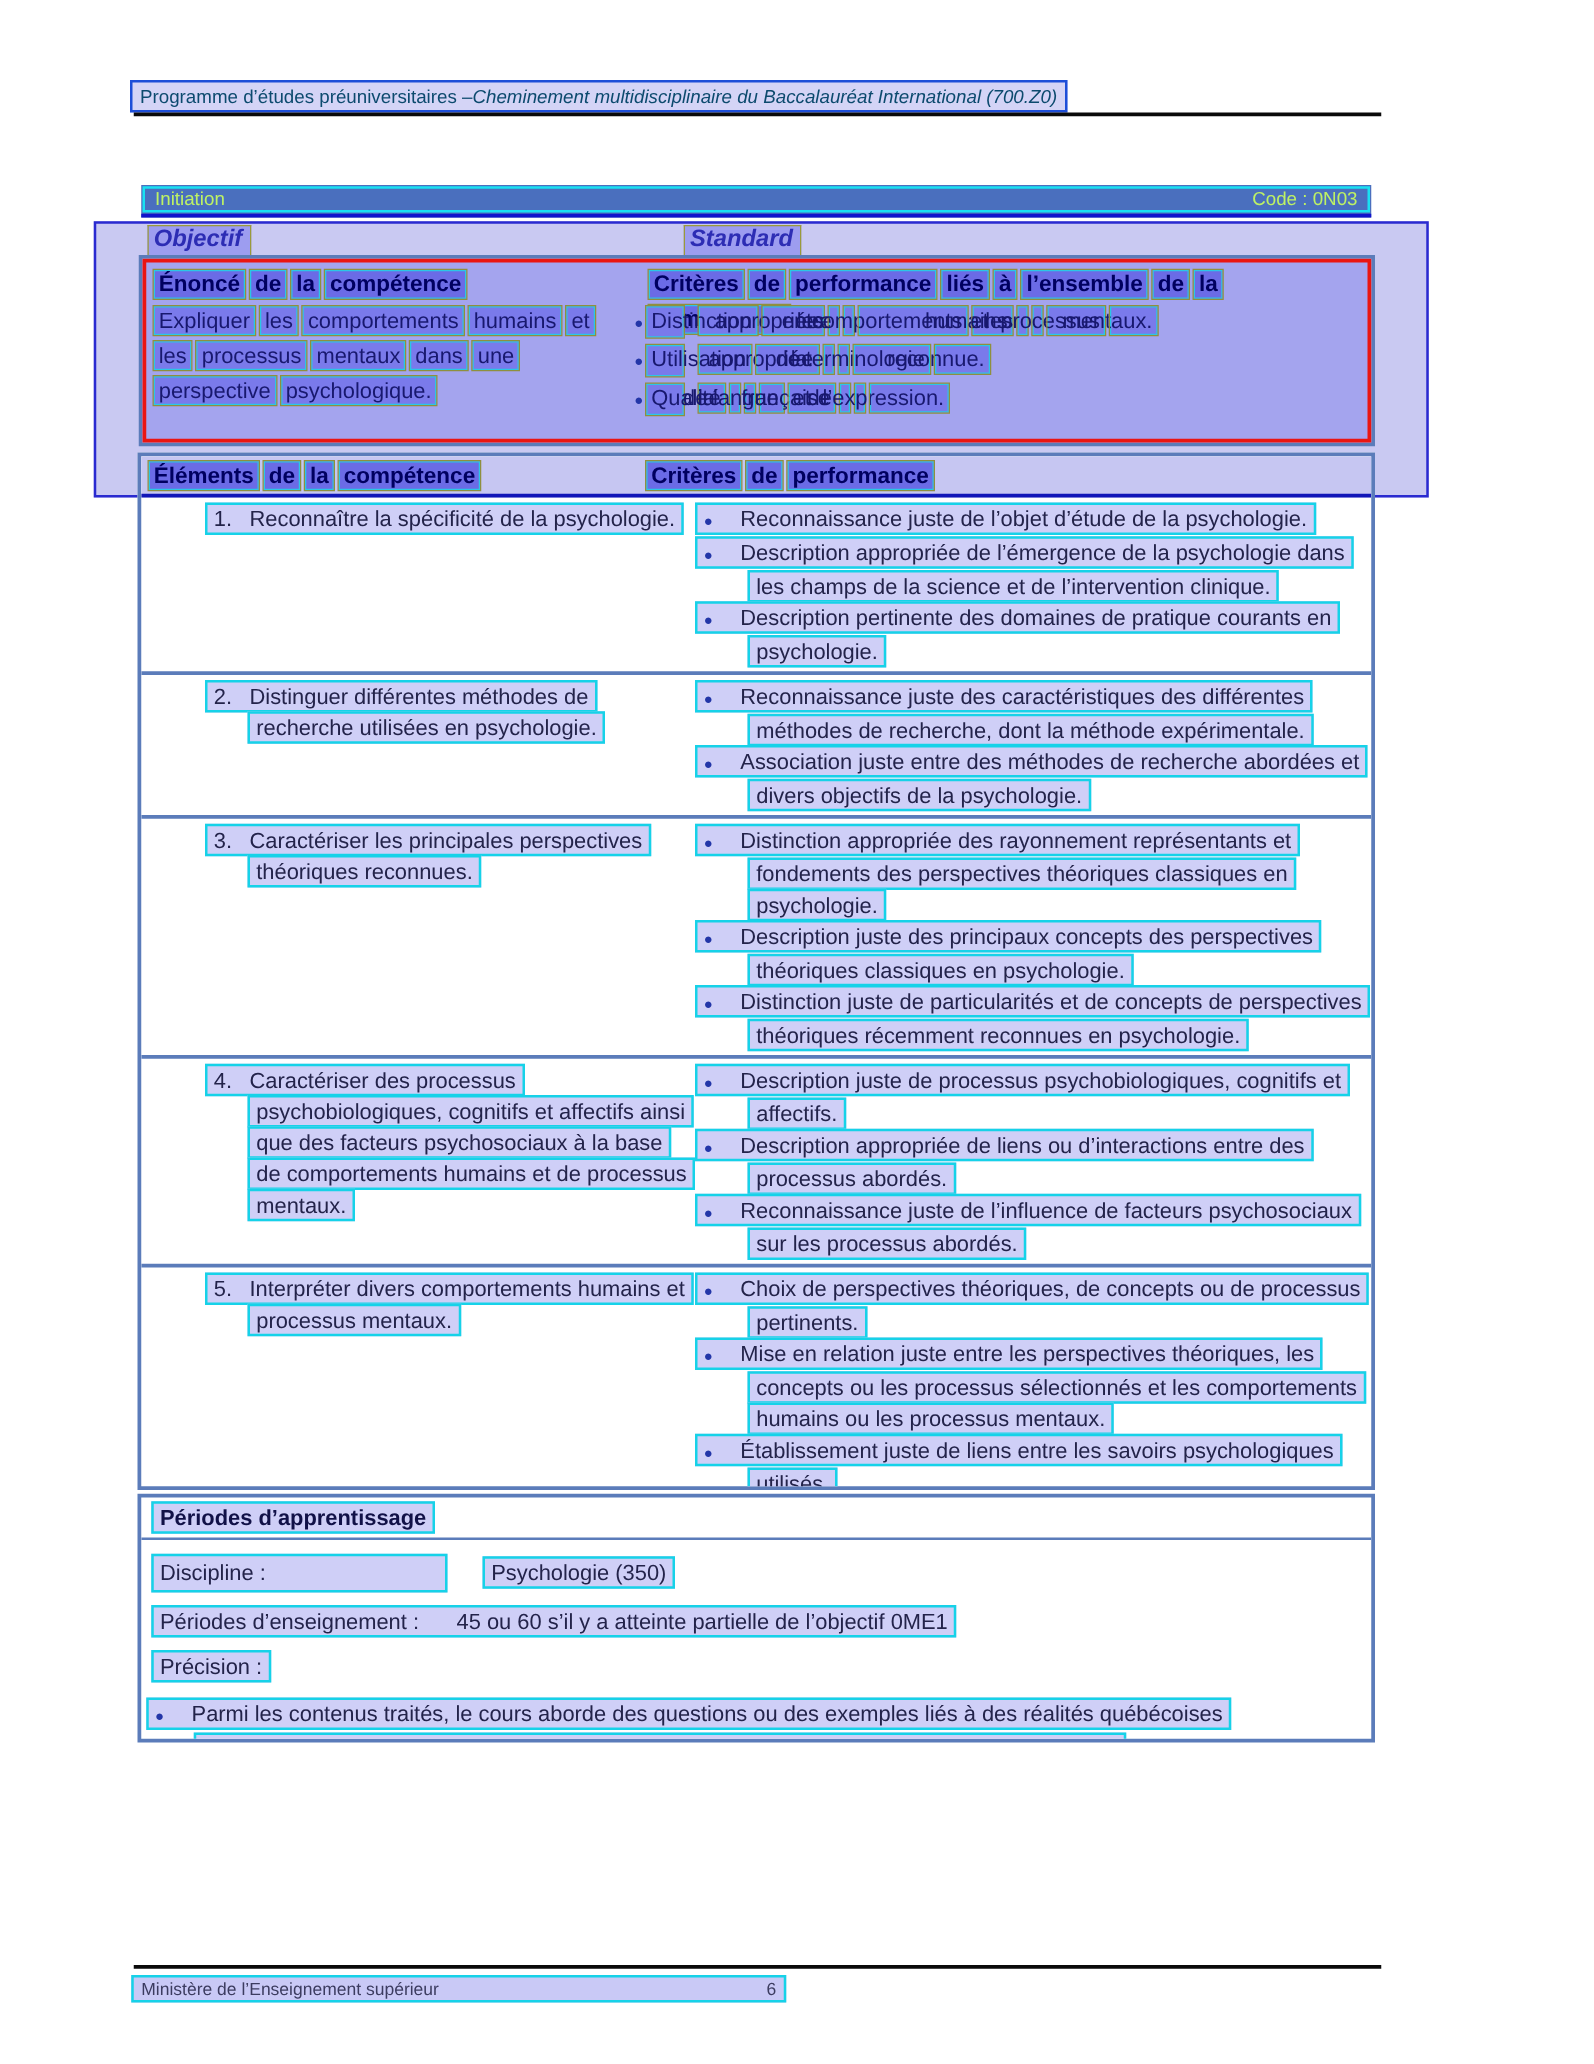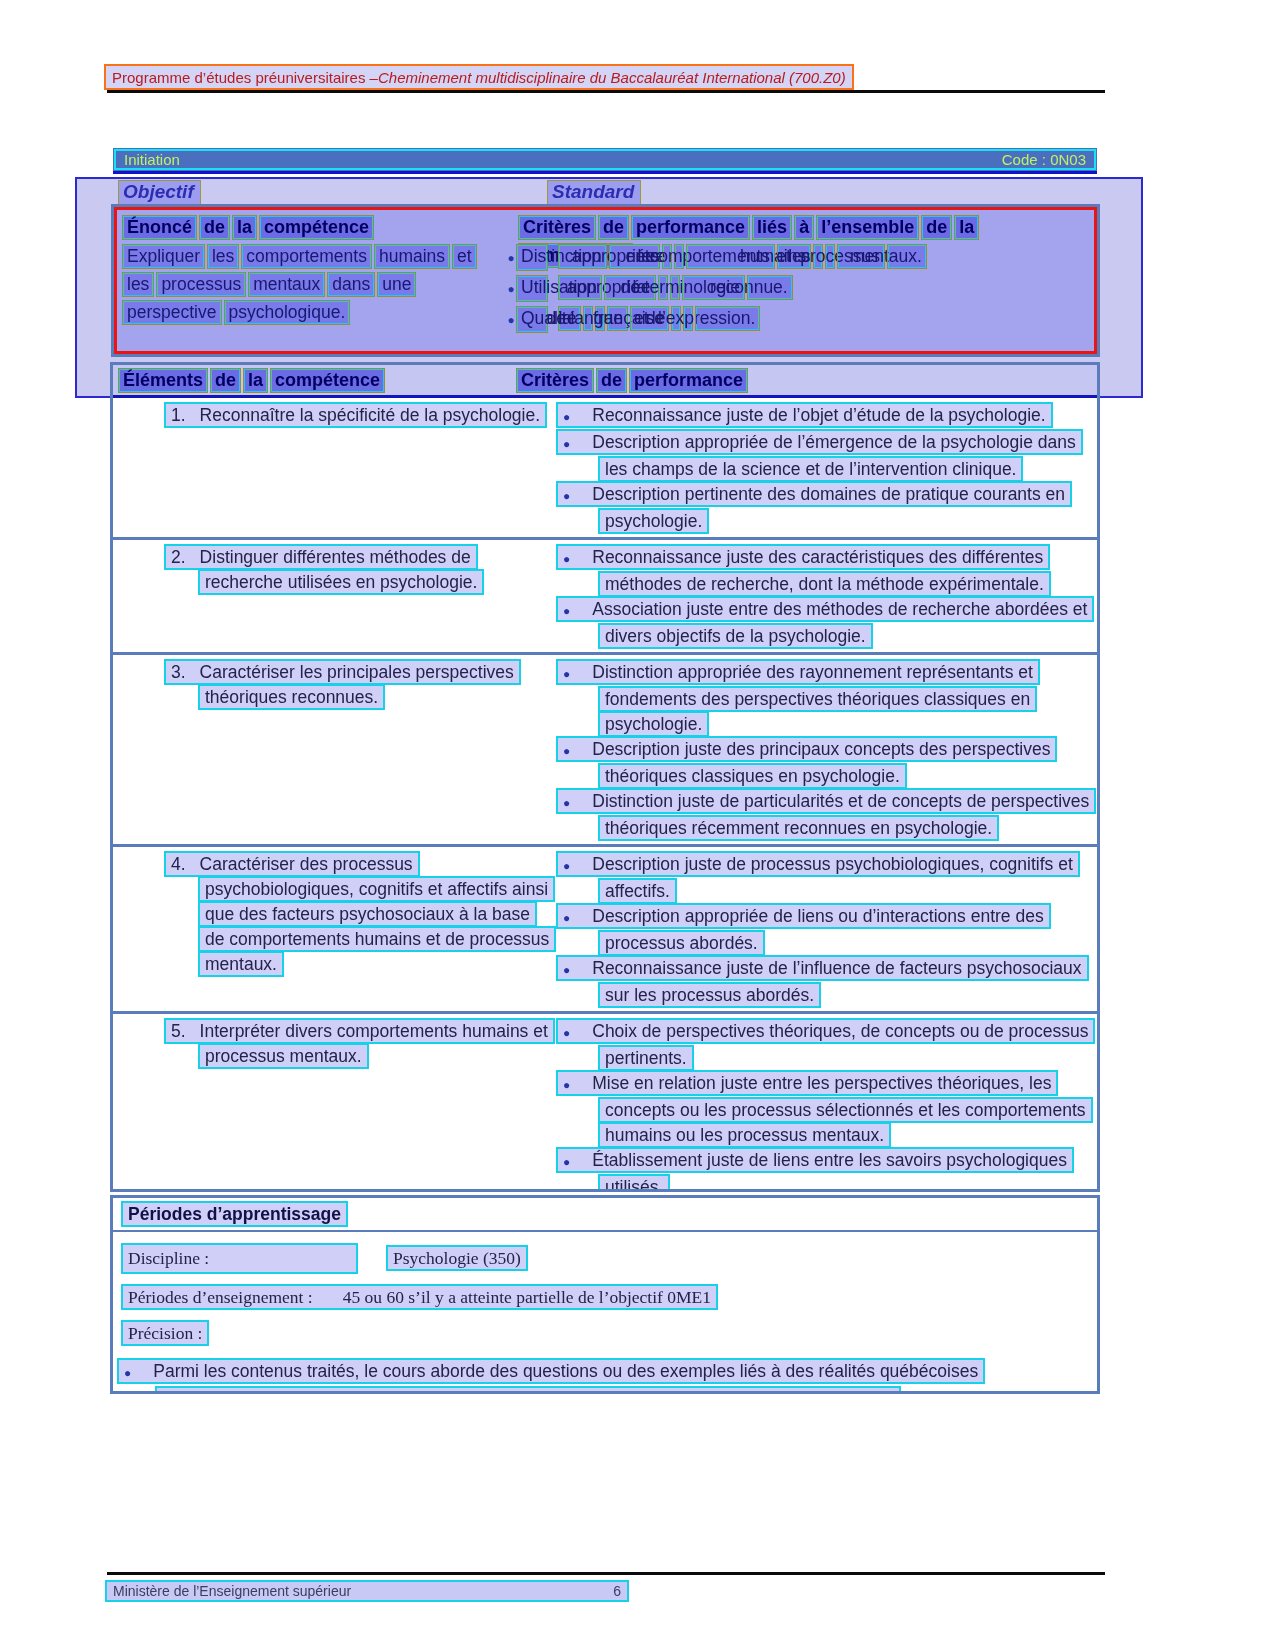--- a/index.html
+++ b/index.html
@@ -11,21 +11,21 @@
       color:#23234a;box-decoration-break:clone;-webkit-box-decoration-break:clone;}
   .wc{display:inline-block;background:#7a7aeb;border:1px solid #2bc6e6;outline:1px solid #8f8f3e;
       padding:0 3px;margin:0 4px 4px 0;line-height:21px;color:#18186e;}
   .hdrw .wc{background:#6b6be6;font-weight:bold;color:#000060;}
   .blt{color:#2336a8;font-size:12px;}
   .bgap{display:inline-block;width:22px;}
   .bgap2{display:inline-block;width:14px;}
 
   
   .pheader{position:absolute;left:104px;top:64px;height:22px;display:inline-flex;align-items:center;
-           background:#d4d4f6;border:2px solid #f97316;padding:0 6px;font-size:15px;color:#b91c1c;white-space:nowrap;}
+           background:#d4d4f6;border:2px solid #1d4ed8;padding:0 6px;font-size:15px;color:#0c4a6e;white-space:nowrap;}
   .pheader .it{font-style:italic;}
   .rule-black{position:absolute;left:107px;width:998px;height:3px;background:#0a0a0a;}
 
   
   .init-bar{position:absolute;left:113px;top:148px;width:984px;height:23px;background:#4a6fbe;
             border-bottom:3px solid #1113cc;box-sizing:content-box;}
   .init-chip{position:absolute;inset:1px;border:2px solid #19e0f2;display:flex;align-items:center;
              justify-content:space-between;padding:0 8px;font-size:15px;color:#bef264;}
 
   
@@ -60,21 +60,21 @@
   .t2-left{width:400px;box-sizing:border-box;padding:1px 4px 0 8px;line-height:25px;margin-left:43px;}
   .t2-right{flex:1;box-sizing:border-box;padding:1px 6px 0 0;line-height:25px;max-width:578px;}
   .e-item{padding-left:34px;text-indent:-34px;}
   .b-item{padding-left:42px;text-indent:-42px;}
 
   
   .activities{position:absolute;left:110px;top:1195px;width:984px;height:193px;border:3px solid #5b7cba;
               background:#ffffff;z-index:1;font-size:17.5px;overflow:hidden;}
   .act-head{padding:6px 0 5px 8px;border-bottom:2px solid #5b7cba;}
   .act-head .lc{font-weight:bold;color:#111147;}
-  .act-row{margin:11px 0 0 8px;line-height:25px;font-family:Liberation Serif, serif;}
+  .act-row{margin:11px 0 0 8px;line-height:25px;}
   .lab-chip{display:inline-block;box-sizing:border-box;width:237px;}
   .val-chip{margin-left:28px;}
   .gapin{display:inline-block;width:30px;}
   .act-note{margin:12px 0 0 4px;line-height:26px;}
   .note-ind{padding-left:38px;text-indent:-38px;}
 
   
   .f-rule{position:absolute;left:107px;top:1572px;width:998px;height:3px;background:#0a0a0a;}
   .footer-chip{position:absolute;left:105px;top:1580px;width:508px;display:flex;justify-content:space-between;
                align-items:center;background:#c9c9f6;border:2px solid #16d2e8;padding:1px 6px;

